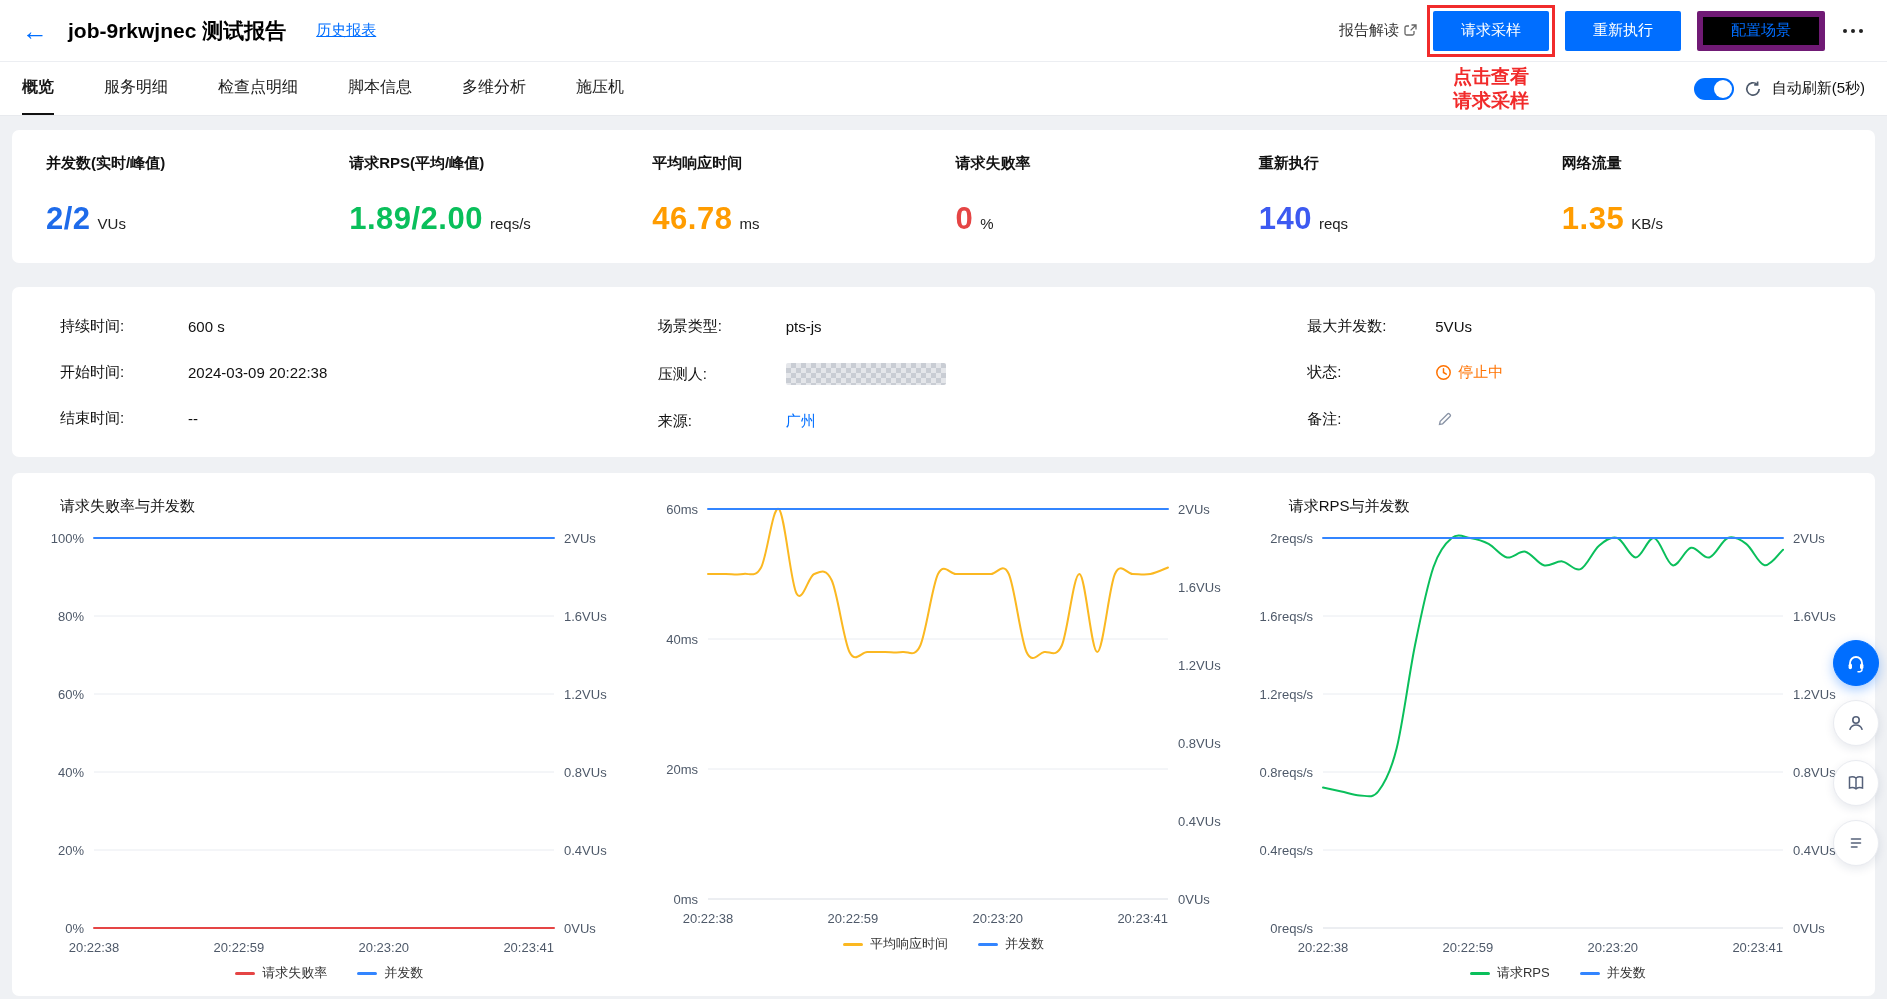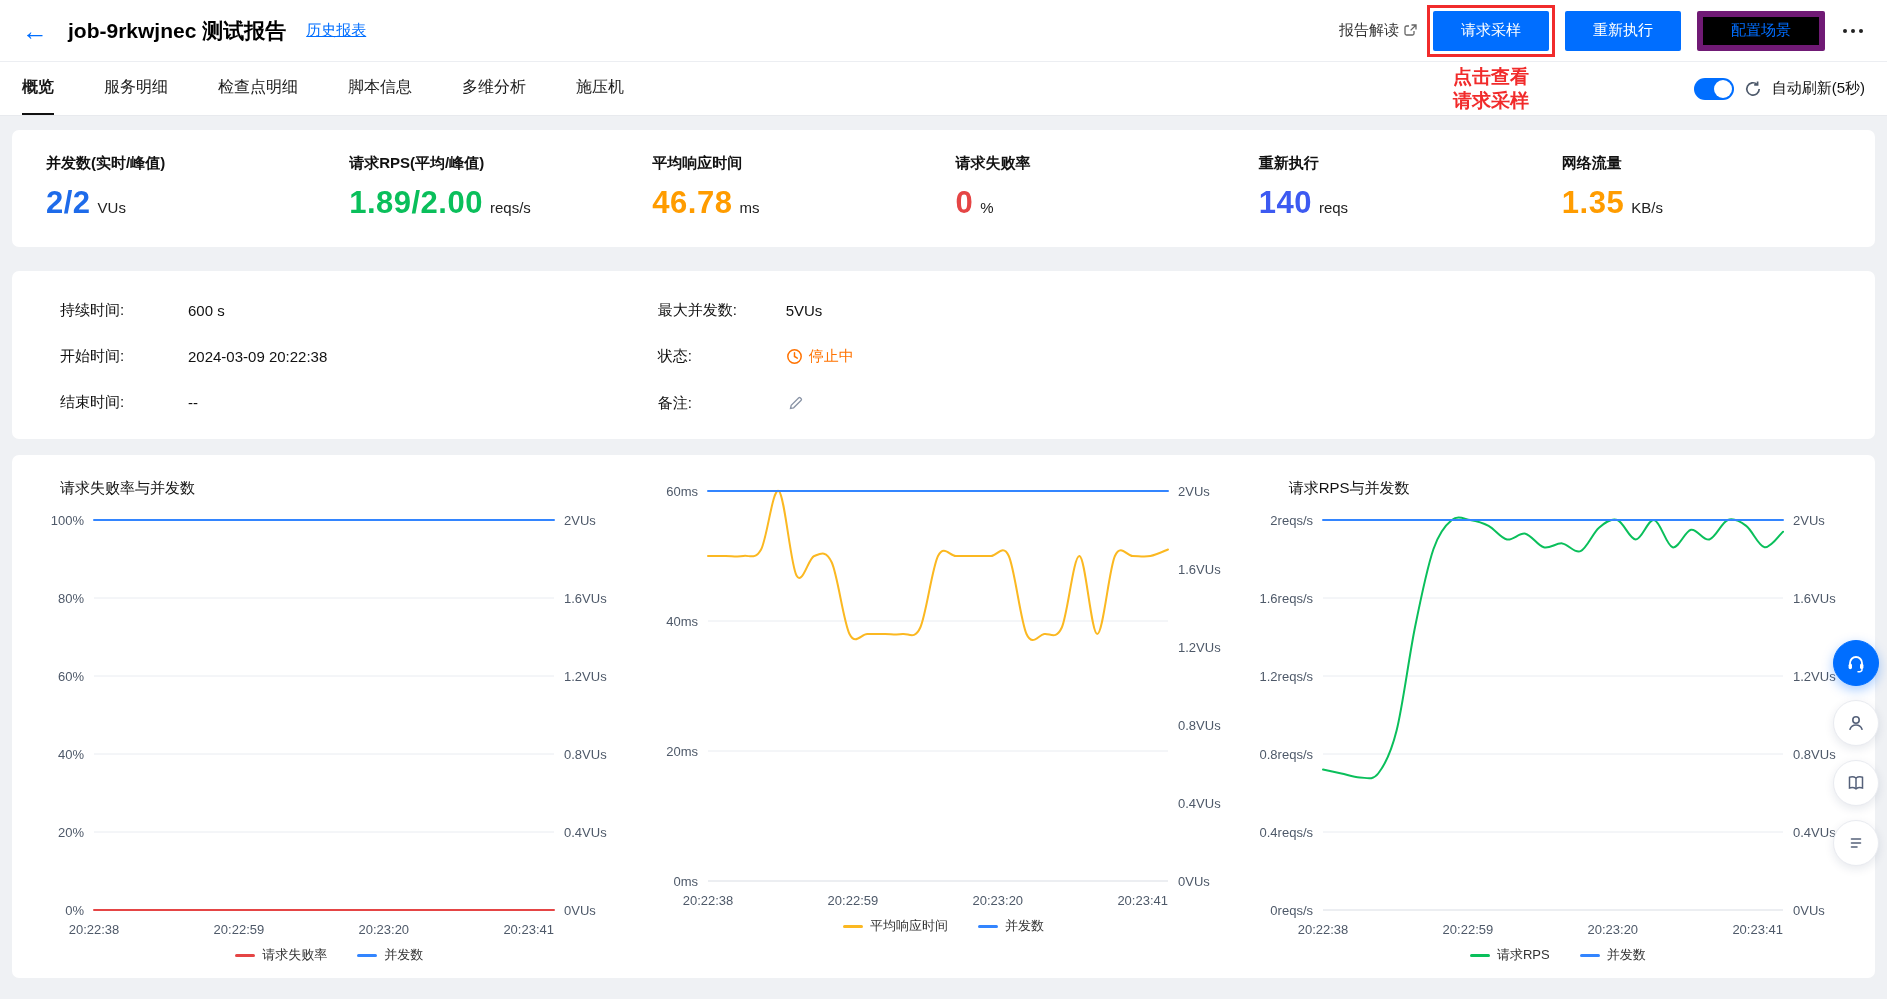--- a/index.html
+++ b/index.html
@@ -9,21 +9,21 @@
     background:#eff1f4; color:#000;
     font-family:"Liberation Sans","DejaVu Sans",sans-serif; font-size:14px;
   }
   
   .header {
     height:62px; background:#fff; display:flex; align-items:center;
     padding:0 22px; position:relative; z-index:30; border-bottom:1px solid #eceef2;
   }
   .back-arrow { color:#006eff; font-size:26px; font-weight:bold; cursor:pointer; line-height:1; }
   .page-title { font-size:21px; font-weight:bold; margin-left:20px; }
-  .history-link { color:#006eff; font-size:15px; text-decoration:underline; margin-left:20px; cursor:pointer; }
+  .history-link { color:#006eff; font-size:15px; text-decoration:underline; margin-left:30px; cursor:pointer; }
   .header-right { margin-left:auto; display:flex; align-items:center; gap:16px; }
   .report-guide { display:inline-flex; align-items:center; gap:5px; color:#333; font-size:15px; cursor:pointer; }
   .btn { height:40px; padding:0 28px; font-size:15px; border-radius:2px; cursor:pointer;
          font-family:inherit; border:none; }
   .btn-primary { background:#006eff; color:#fff; }
   .btn-outline { background:#000000; color:#006eff; border:6px solid #701a75; }
   .annotated { position:relative; display:inline-block; }
   .red-box { position:absolute; inset:-6px; border:3px solid #f12b2b; pointer-events:none; }
   .red-caption { position:absolute; top:calc(100% + 14px); left:50%; transform:translateX(-50%);
                  display:flex; flex-direction:column; align-items:flex-start; z-index:60;
@@ -39,21 +39,21 @@
   .tabs-right { margin-left:auto; display:flex; align-items:center; gap:10px; }
   .toggle { width:40px; height:22px; border-radius:11px; background:#006eff; position:relative; cursor:pointer; }
   .toggle .knob { position:absolute; top:2px; right:2px; width:18px; height:18px; border-radius:50%; background:#fff; }
   .auto-refresh-label { font-size:15px; color:#111; }
   
   .main { padding:14px 12px 0; }
   .card { background:#fff; border-radius:7px; }
   .metrics-card { display:flex; padding:24px 10px 26px 34px; margin-bottom:24px; }
   .metric { flex:1; min-width:0; }
   .metric-label { font-size:15px; font-weight:bold; color:#111; }
-  .metric-value-row { margin-top:12px; display:flex; align-items:baseline; gap:7px;text-align:right; }
+  .metric-value-row { margin-top:28px; display:flex; align-items:baseline; gap:7px;text-align:right; }
   .metric-value { font-size:31px; font-weight:bold; letter-spacing:.5px; }
   .metric-unit { font-size:15px; color:#222; }
   
   .info-card { padding:30px 48px 26px; margin-bottom:16px; display:grid;
                grid-template-columns:1.15fr 1.25fr 1fr; }
   .info-row { display:flex; align-items:center; margin-bottom:27px; font-size:15px; }
   .info-row:last-child { margin-bottom:0; }
   .info-label { min-width:128px; color:#111; }
   .info-value { color:#111; }
   .link { color:#006eff; cursor:pointer; }
@@ -190,20 +190,34 @@
           <span class="info-label">持续时间:</span>
           <span class="info-value">600 s</span>
         </div>
       <div class="info-row">
           <span class="info-label">开始时间:</span>
           <span class="info-value">2024-03-09 20:22:38</span>
         </div>
       <div class="info-row">
           <span class="info-label">结束时间:</span>
           <span class="info-value">--</span>
+        </div>
+    </div>
+    <div>
+      <div class="info-row">
+          <span class="info-label">场景类型:</span>
+          <span class="info-value">pts-js</span>
+        </div>
+      <div class="info-row">
+          <span class="info-label">压测人:</span>
+          <span class="redacted"></span>
+        </div>
+      <div class="info-row">
+          <span class="info-label">来源:</span>
+          <a class="link">广州</a>
         </div>
     </div>
     <div>
       <div class="info-row">
           <span class="info-label">最大并发数:</span>
           <span class="info-value">5VUs</span>
         </div>
       <div class="info-row">
           <span class="info-label">状态:</span>
         <span class="status-stopping">

